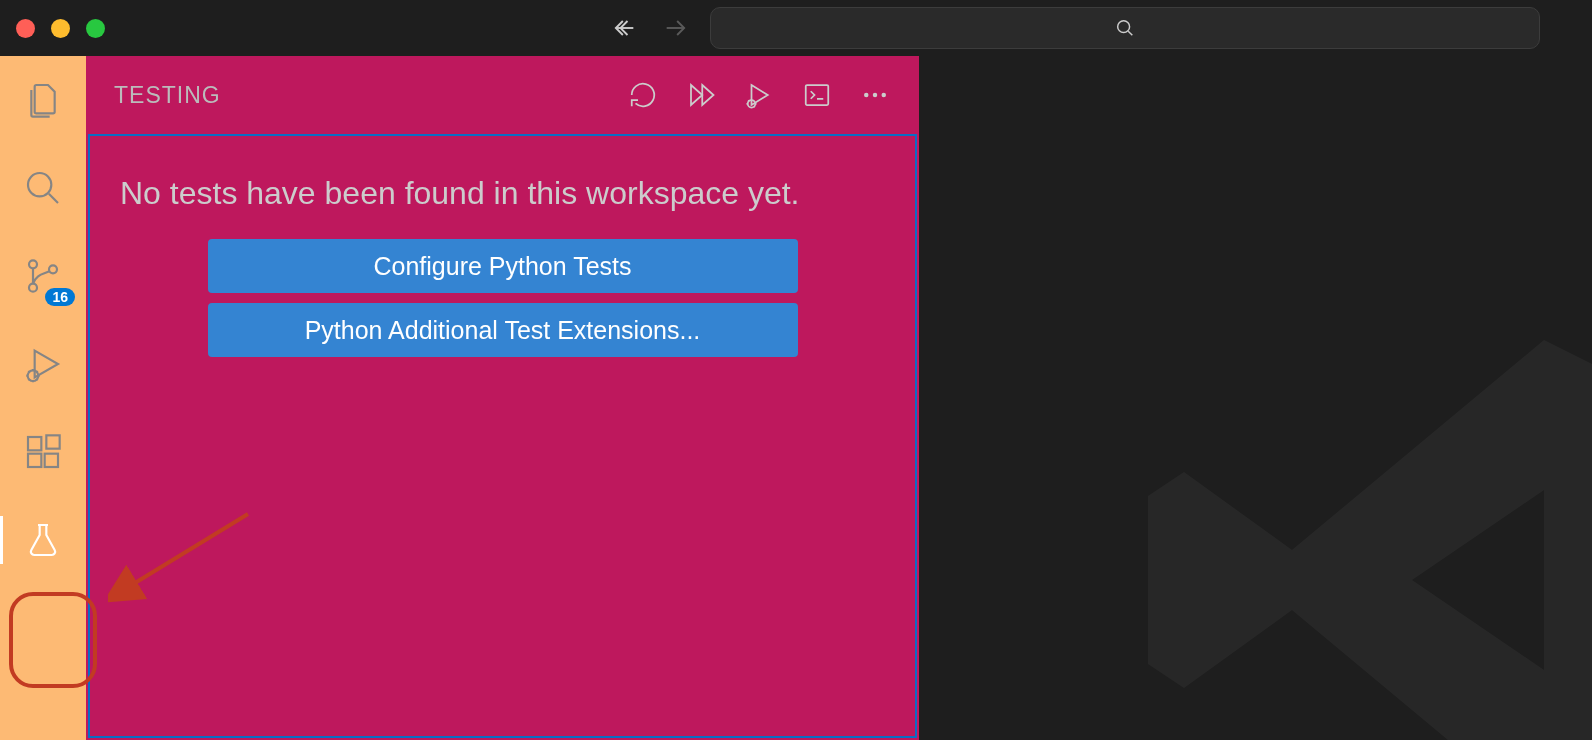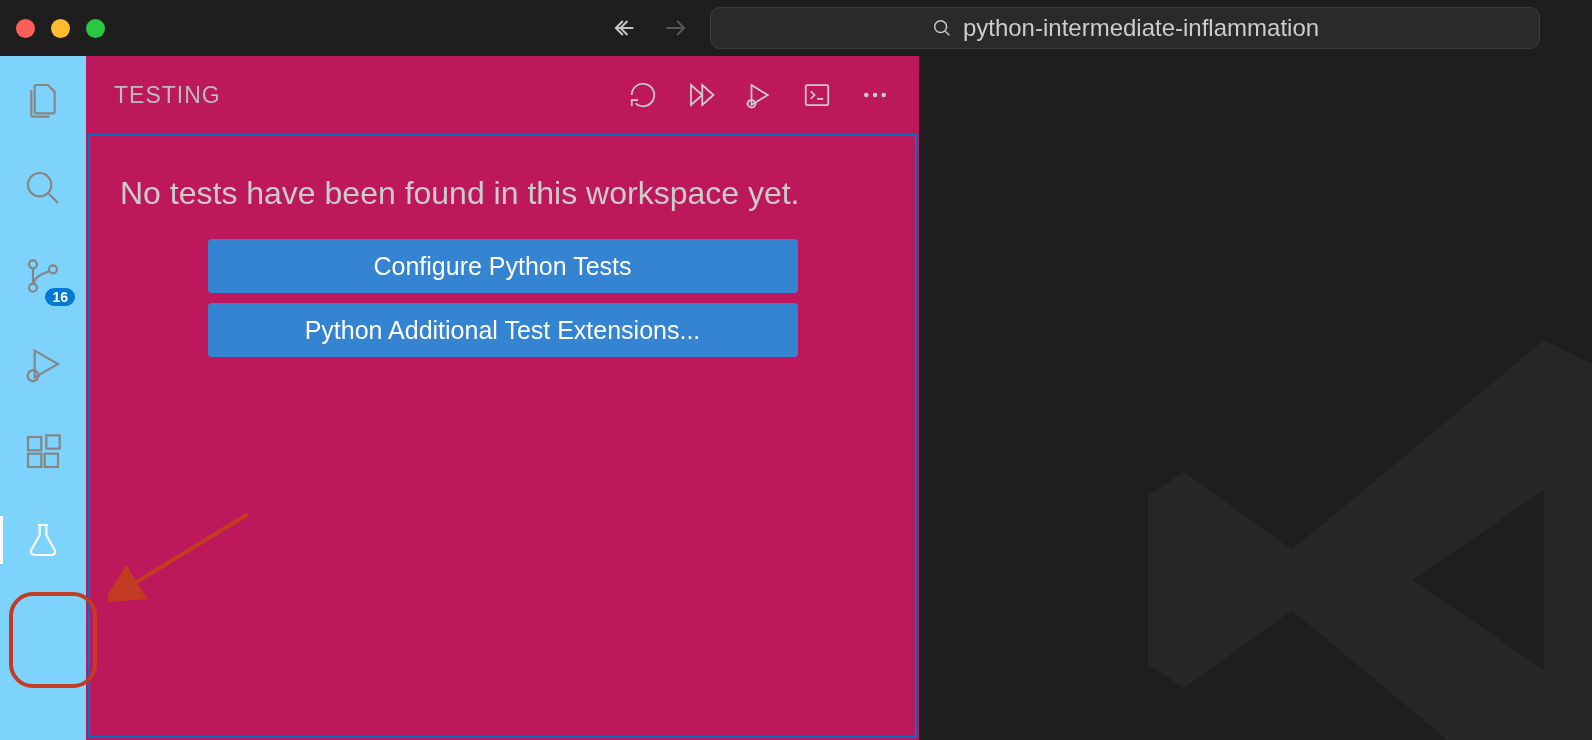--- a/index.html
+++ b/index.html
@@ -57,21 +57,21 @@
     color: #cccccc;
     font-size: 24px;
     margin-right: 36px;
   }
   .main {
     display: flex;
     height: calc(100% - 56px);
   }
   .activity-bar {
     width: 86px;
-    background: #7dd3fc;
+    background: #fdba74;
     display: flex;
     flex-direction: column;
     align-items: center;
     padding-top: 20px;
     gap: 40px;
   }
   .activity-item {
     width: 48px; height: 48px;
     color: #858585;
     display:flex; align-items:center; justify-content:center;
@@ -192,21 +192,20 @@
           <path d="M4 12h15"></path>
           <path d="M13 6l6 6-6 6"></path>
         </svg>
     </div>
   </div>
   <div class="search-box">
     <svg width="22" height="22" viewBox="0 0 24 24" fill="none" stroke="#cccccc" stroke-width="1.6">
         <circle cx="10.5" cy="10.5" r="6.5"></circle>
         <path d="M20 20l-4.5-4.5"></path>
       </svg>
-    <span>python-intermediate-inflammation</span>
   </div>
 </div>
 
 <div class="main">
   <div class="activity-bar">
     <div class="activity-item">
       <svg width="40" height="40" viewBox="0 0 24 24" fill="none" stroke="currentColor" stroke-width="1.3">
           <path d="M8 3h7l4 4v12a1 1 0 0 1-1 1H8a1 1 0 0 1-1-1V4a1 1 0 0 1 1-1z"></path>
           <path d="M5 6v15a1 1 0 0 0 1 1h10"></path>
         </svg>

